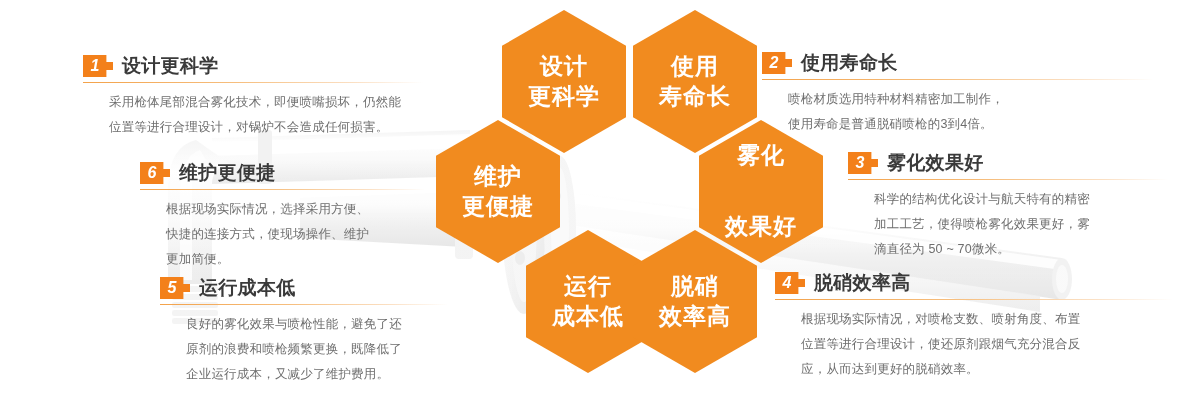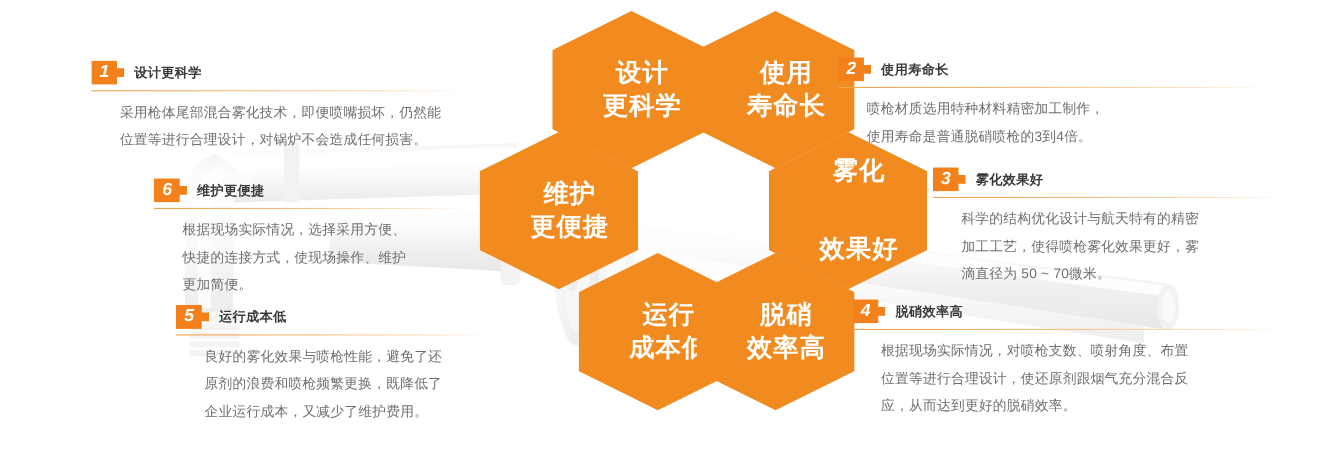--- a/index.html
+++ b/index.html
@@ -24,21 +24,20 @@
     align-items:center;justify-content:center;
     color:#ffffff;
     font-weight:bold;
     font-size:23px;
     line-height:1.30;
     letter-spacing:1px;
     text-align:center;
     -webkit-clip-path:polygon(50% 0%,100% 25%,100% 75%,50% 100%,0% 75%,0% 25%);
     clip-path:polygon(50% 0%,100% 25%,100% 75%,50% 100%,0% 75%,0% 25%);
     background:#F18B1F;
-    padding-left:20px;
   }
   .hex span{display:block;white-space:nowrap;}
 
   
   .hex-r1c1{left:502px;top:10px;}
   .hex-r1c2{left:633px;top:10px;}
   .hex-r2c1{left:436px;top:120px;}
   .hex-r2c2{left:699px;top:120px;gap:41px;}
   .hex-r3c1{left:502px;top:230px;margin-left:24px;}
   .hex-r3c2{left:633px;top:230px;}
@@ -56,21 +55,21 @@
     font-size:16px;
     line-height:22px;
     text-align:center;
     flex:0 0 auto;
     -webkit-clip-path:polygon(0 0,78% 0,78% 32%,100% 32%,100% 68%,78% 68%,78% 100%,0 100%);
     clip-path:polygon(0 0,78% 0,78% 32%,100% 32%,100% 68%,78% 68%,78% 100%,0 100%);
     padding-right:6px;
     box-sizing:border-box;
   }
   .feat-title{
-    font-size:12px;font-weight:bold;color:#3a3a3a;
+    font-size:19px;font-weight:bold;color:#3a3a3a;
     line-height:22px;letter-spacing:.3px;white-space:nowrap;
   }
   .rule{
     height:1px;margin-top:3px;
     background:linear-gradient(to right,#F3A24A 0%,#F6BE7E 45%,#fbe0c4 80%,rgba(251,224,196,0) 100%);
   }
   .feat-body{
     margin-top:7px;
     font-size:12.5px;color:#6e6e6e;line-height:2.0;letter-spacing:.2px;
   }

